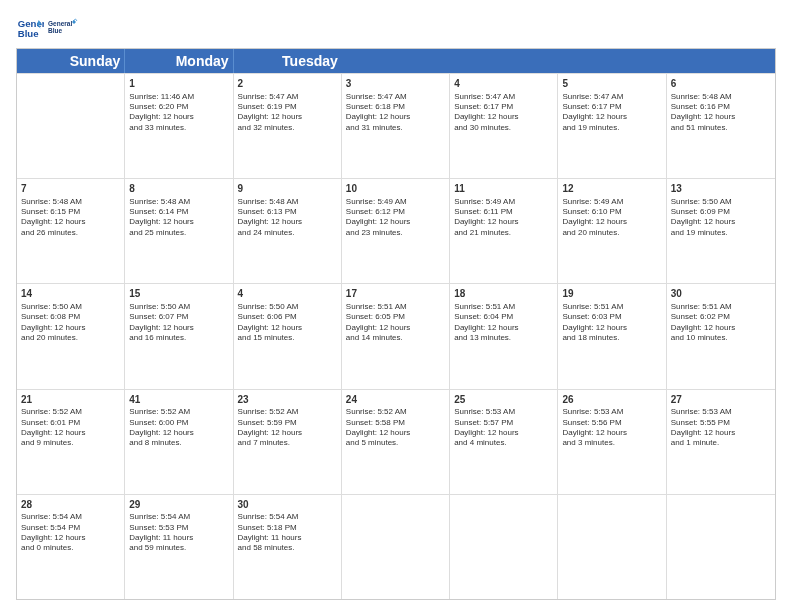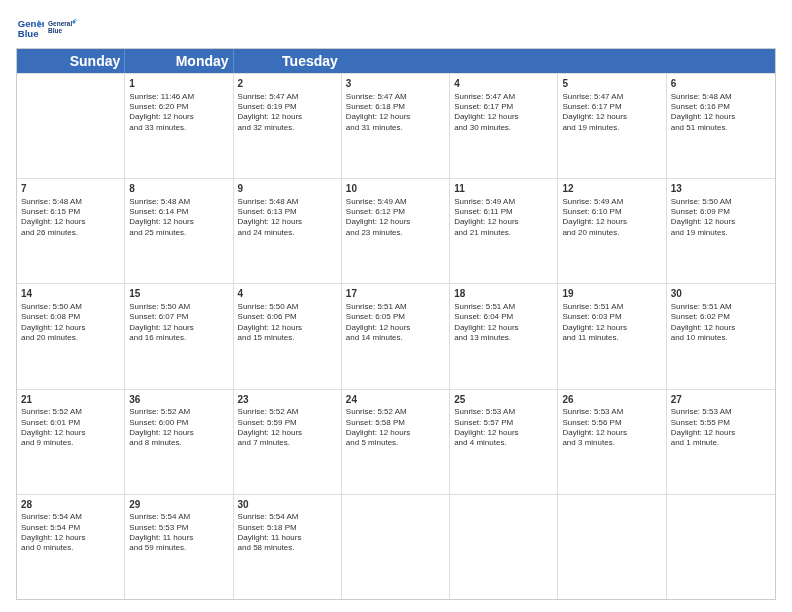--- a/index.html
+++ b/index.html
@@ -263,40 +263,40 @@
             <div class="cell-text">Sunrise: 5:51 AM</div>
             <div class="cell-text">Sunset: 6:04 PM</div>
             <div class="cell-text">Daylight: 12 hours</div>
             <div class="cell-text">and 13 minutes.</div>
           </div>
           <div class="cal-cell">
             <div class="day-num">19</div>
             <div class="cell-text">Sunrise: 5:51 AM</div>
             <div class="cell-text">Sunset: 6:03 PM</div>
             <div class="cell-text">Daylight: 12 hours</div>
-            <div class="cell-text">and 11 minutes.</div>
+            <div class="cell-text">and 18 minutes.</div>
           </div>
           <div class="cal-cell">
             <div class="day-num">30</div>
             <div class="cell-text">Sunrise: 5:51 AM</div>
             <div class="cell-text">Sunset: 6:02 PM</div>
             <div class="cell-text">Daylight: 12 hours</div>
             <div class="cell-text">and 10 minutes.</div>
           </div>
         </div>
         <div class="cal-row">
           <div class="cal-cell">
             <div class="day-num">21</div>
             <div class="cell-text">Sunrise: 5:52 AM</div>
             <div class="cell-text">Sunset: 6:01 PM</div>
             <div class="cell-text">Daylight: 12 hours</div>
             <div class="cell-text">and 9 minutes.</div>
           </div>
           <div class="cal-cell">
-            <div class="day-num">36</div>
+            <div class="day-num">41</div>
             <div class="cell-text">Sunrise: 5:52 AM</div>
             <div class="cell-text">Sunset: 6:00 PM</div>
             <div class="cell-text">Daylight: 12 hours</div>
             <div class="cell-text">and 8 minutes.</div>
           </div>
           <div class="cal-cell">
             <div class="day-num">23</div>
             <div class="cell-text">Sunrise: 5:52 AM</div>
             <div class="cell-text">Sunset: 5:59 PM</div>
             <div class="cell-text">Daylight: 12 hours</div>

